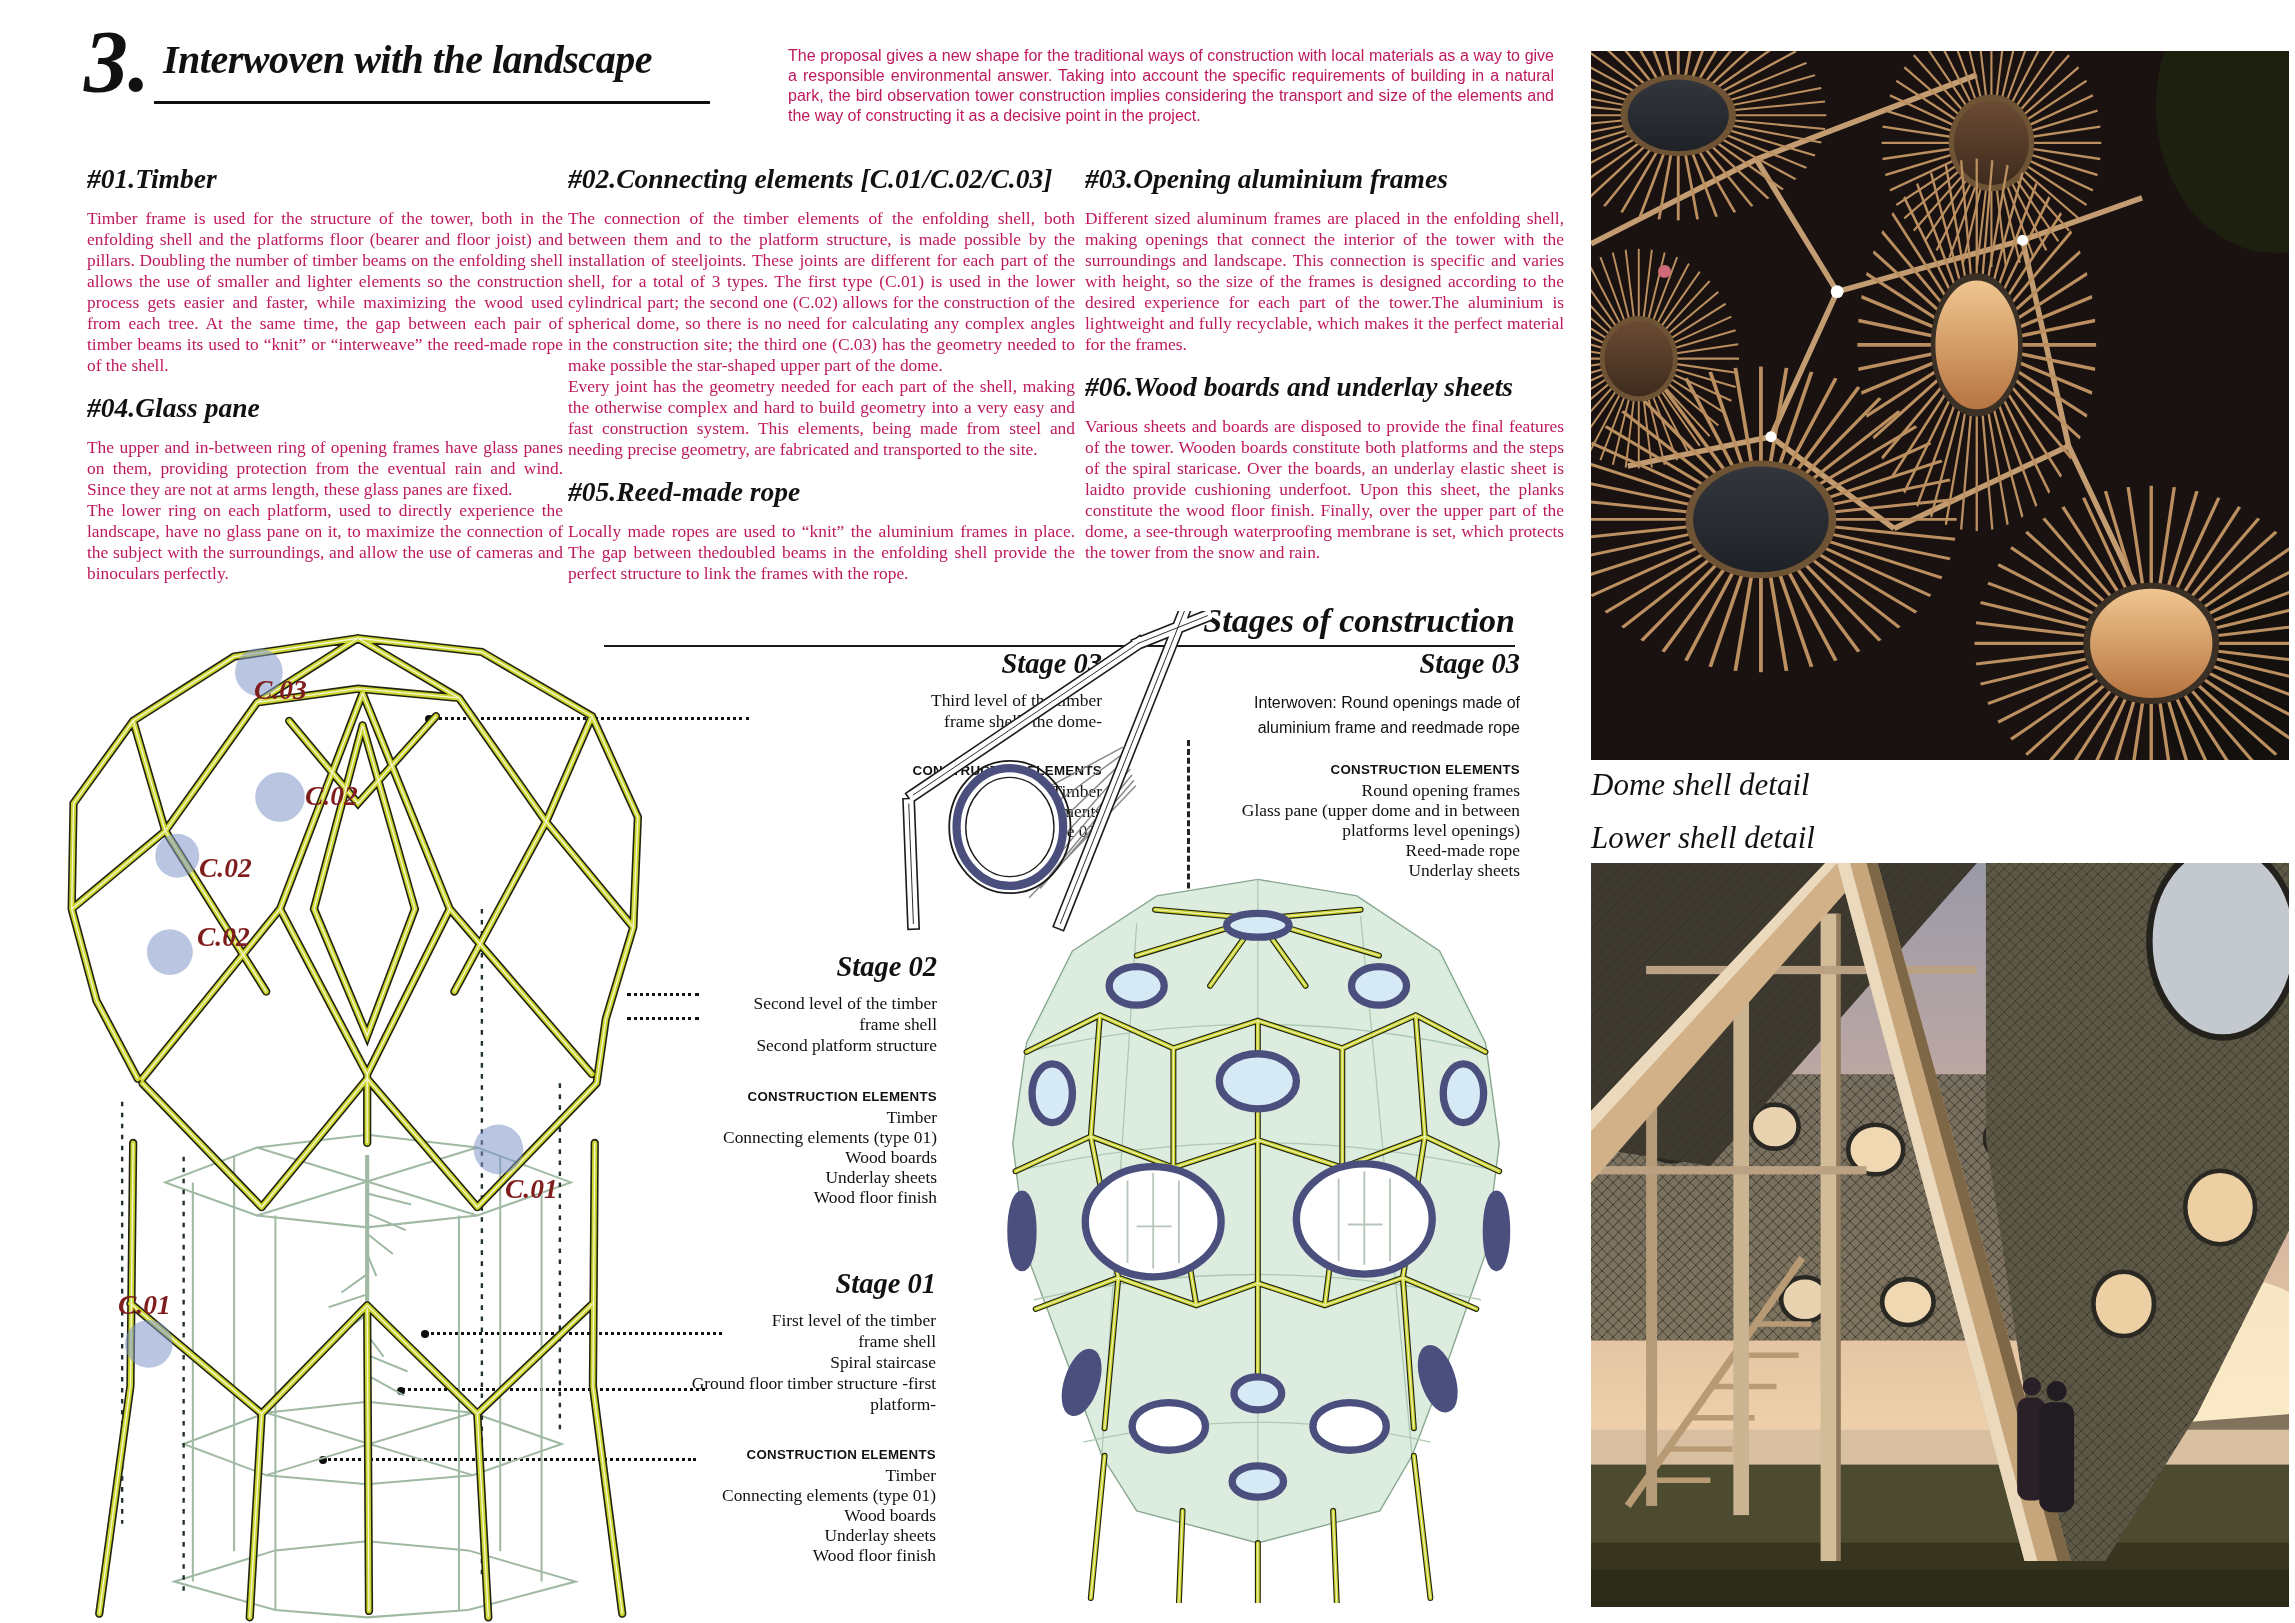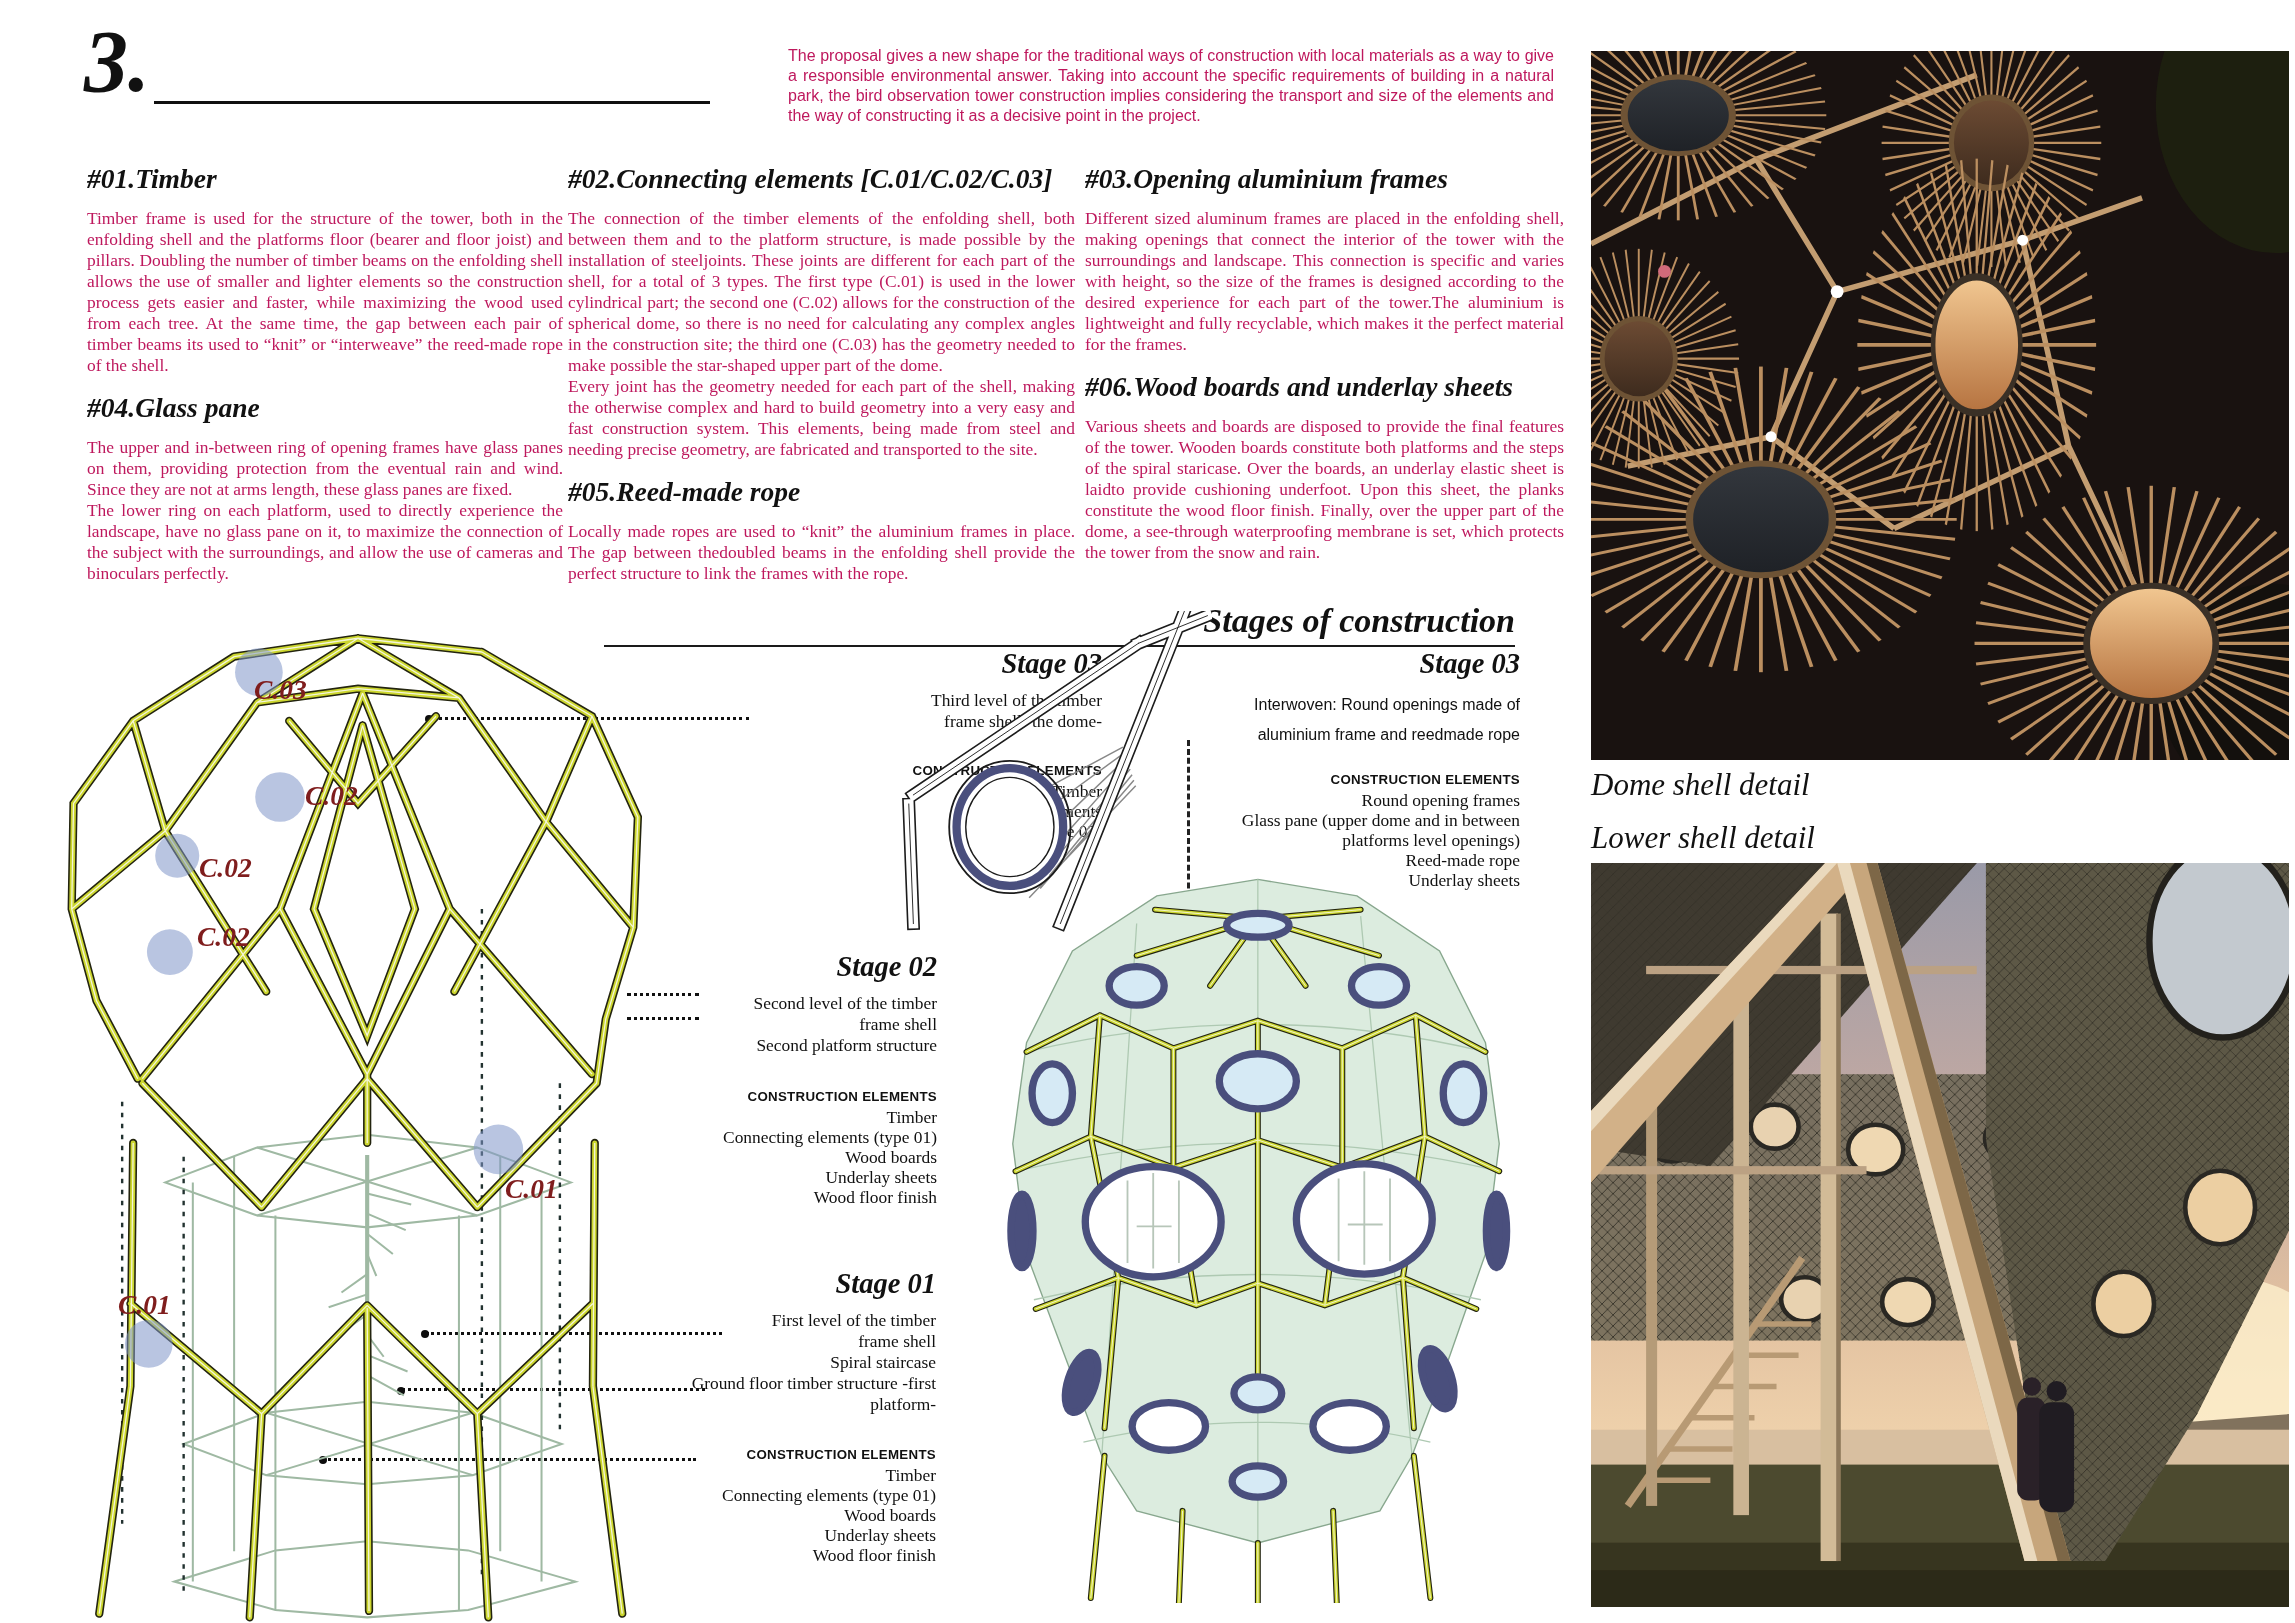--- a/index.html
+++ b/index.html
@@ -21,40 +21,41 @@
   
   #stages-head{left:592px;top:590px;width:911px;margin:12px;text-align:right;
                font:bold italic 34px/1.1 "Liberation Serif",serif;padding-bottom:5.5px;border-bottom:2.3px solid #1a1a1a}
   .stage{position:absolute;text-align:right}
   .stage h3{font:bold italic 28.5px/1 "Liberation Serif",serif;margin:0 0 11px}
   .stage .desc{font:17.4px/21px "Liberation Serif",serif;white-space:pre-line;margin:0 0 31px}
   .stage .ce{font:bold 13.3px/15.6px "Liberation Sans",sans-serif;letter-spacing:0.3px;margin:0 0 2.8px}
   .stage .list{font:17.4px/20px "Liberation Serif",serif;white-space:pre-line}
   #stage03{left:771px;top:650px;width:331px}
   #stage04{left:1214px;top:650px;width:306px}
-  #stage04 .desc{font-family:"Liberation Sans",sans-serif;font-size:16px;line-height:30px;margin-bottom:22px}
+  #stage04 .desc{font-family:"Liberation Sans",sans-serif;font-size:16px;line-height:25px;margin-bottom:22px}
   #stage02{left:606px;top:953px;width:331px}
   #stage02 .desc{margin-bottom:33px}
   #stage01{left:604px;top:1270px;width:332px}
   #stage01 .desc{margin-bottom:32px}
   
   .lead{position:absolute;border-top:3.2px dotted #111}
   .vdash{position:absolute;border-left:3.7px dashed #222}
   .dot{position:absolute;width:8.3px;height:8.3px;background:#0d0d0d;border-radius:50%}
   
   .clabel{position:absolute;font:bold italic 27.5px/1 "Liberation Serif",serif;color:#7f1d1d}
   
   .photo-cap{position:absolute;font:italic 31px/1.1 "Liberation Serif",serif;margin:0}
 </style>
 </head>
 <body>
 
 <div class="page">
 
   <div class="abs" id="big-num">3.</div>
+  <h1 class="abs" id="page-title">Interwoven with the landscape</h1>
   <div class="abs" id="title-rule"></div>
   <p class="abs" id="intro">The proposal gives a new shape for the traditional ways of construction with local materials as a way to give a responsible environmental answer. Taking into account the specific requirements of building in a natural park, the bird observation tower construction implies considering the transport and size of the elements and the way of constructing it as a decisive point in the project.</p>
 
   <div class="col" id="col1">
     <section class="sec">
       <h2>#01.Timber</h2>
       <p class="body">Timber frame is used for the structure of the tower, both in the enfolding shell and the platforms floor (bearer and floor joist) and pillars. Doubling the number of timber beams on the enfolding shell allows the use of smaller and lighter elements so the construction process gets easier and faster, while maximizing the wood used from each tree. At the same time, the gap between each pair of timber beams its used to “knit” or “interweave” the reed-made rope of the shell.</p>
     </section>
     <section class="sec">
       <h2>#04.Glass pane</h2>

